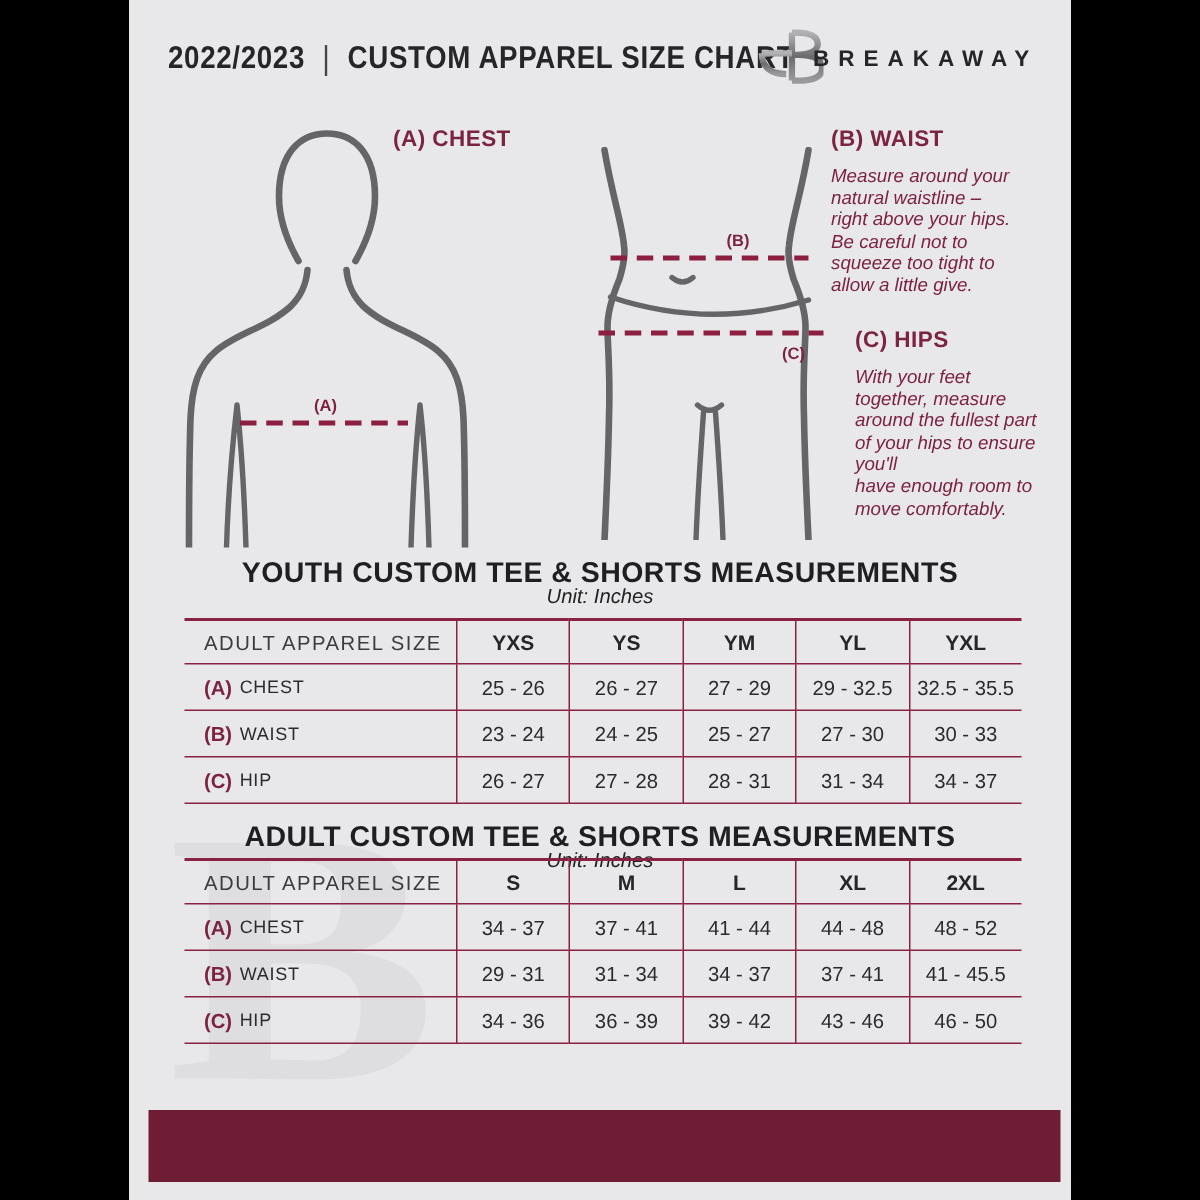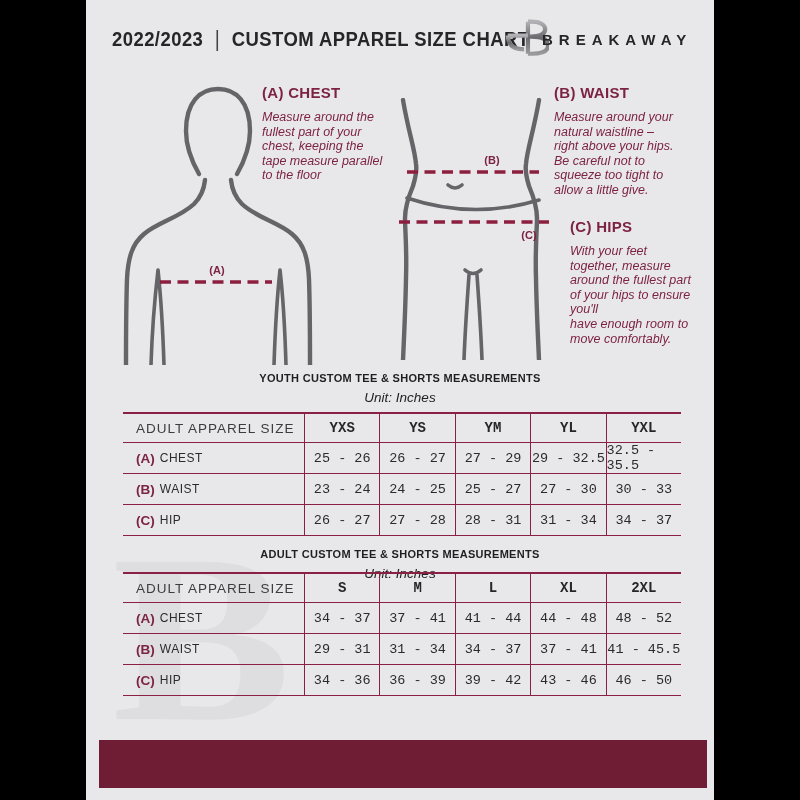--- a/index.html
+++ b/index.html
@@ -26,35 +26,35 @@
   .marker{fill:#7d2342;font-weight:bold;font-size:11px;font-family:"Liberation Sans",sans-serif;}
   .guide{position:absolute;z-index:2;}
   .guide-a{left:176px;top:84px;width:142px;}
   .guide-b{left:468px;top:84px;width:158px;}
   .guide-c{left:484px;top:218px;width:162px;}
   .guide-heading{margin:0;font-size:15px;font-weight:bold;color:#7d2342;letter-spacing:.3px;}
   .guide-body{margin-top:9px;font-size:12.5px;line-height:14.6px;font-style:italic;color:#7d2342;
               white-space:pre-line;}
 
   
-  .tbl-title{position:absolute;left:0;width:100%;text-align:center;font-size:11px;font-weight:bold;
+  .tbl-title{position:absolute;left:0;width:100%;text-align:center;font-size:19px;font-weight:bold;
              color:#1f1f23;letter-spacing:.3px;z-index:2;}
   .tbl-unit{position:absolute;left:0;width:100%;text-align:center;font-size:13.5px;font-style:italic;
             color:#222;z-index:2;}
   #youth-title{top:372px;} #youth-unit{top:390px;} 
   #adult-title{top:548px;} #adult-unit{top:566px;}
   .size-table{position:absolute;left:37px;width:558px;display:grid;
               grid-template-columns:181px repeat(5,1fr);z-index:2;}
   #youth-table{top:412px;} #adult-table{top:572px;text-align:center;}
   .cell{box-sizing:border-box;height:31px;display:flex;align-items:center;justify-content:center;
         border-bottom:1.4px solid #8a2142;font-size:13.5px;color:#2b2b2f;}
   .cell.head{border-top:2px solid #8a2142;font-weight:bold;font-size:14px;color:#26262a;}
   .cell.first{justify-content:flex-start;padding-left:13px;}
   .cell.head.first{font-weight:normal;font-size:13.5px;letter-spacing:1px;color:#3c3c40;}
-  .cell.vline{border-left:1.4px solid #8a2142;font-family:Liberation Mono, monospace;}
+  .cell.vline{border-left:1.4px solid #8a2142;}
   .row-prefix{color:#7d2342;font-weight:bold;margin-right:5px;}
   .row-label{letter-spacing:.5px;font-size:12px;}
 
   
   .watermark{position:absolute;left:26px;top:518px;font-family:"Liberation Serif",serif;
              font-size:240px;line-height:240px;font-weight:bold;color:#dedee1;z-index:1;
              transform:scaleX(1.12);transform-origin:left top;user-select:none;}
   .footer-bar{position:absolute;left:13px;top:740px;width:608px;height:48px;background:#6f1d35;z-index:2;}
 </style>
 </head>
@@ -101,25 +101,20 @@
       <path class="outline thin" d="M74,172 Q82,179 90,172"></path>
       <path class="outline thin" d="M78,177 C76,205 74,235 73,262 M86,177 C88,205 90,235 91,262"></path>
       <path class="dash" d="M16,74 H148"></path>
       <path class="dash" d="M8,124 H158"></path>
       <text class="marker" x="101" y="66" text-anchor="middle">(B)</text>
       <text class="marker" x="138" y="141" text-anchor="middle">(C)</text>
     </svg>
 
     <div class="guide guide-a">
       <h3 class="guide-heading">(A) CHEST</h3>
-      <div class="guide-body">Measure around the
-fullest part of your
-chest, keeping the
-tape measure parallel
-to the floor</div>
     </div>
     <div class="guide guide-b">
       <h3 class="guide-heading">(B) WAIST</h3>
       <div class="guide-body">Measure around your
 natural waistline –
 right above your hips.
 Be careful not to
 squeeze too tight to
 allow a little give.</div>
     </div>

